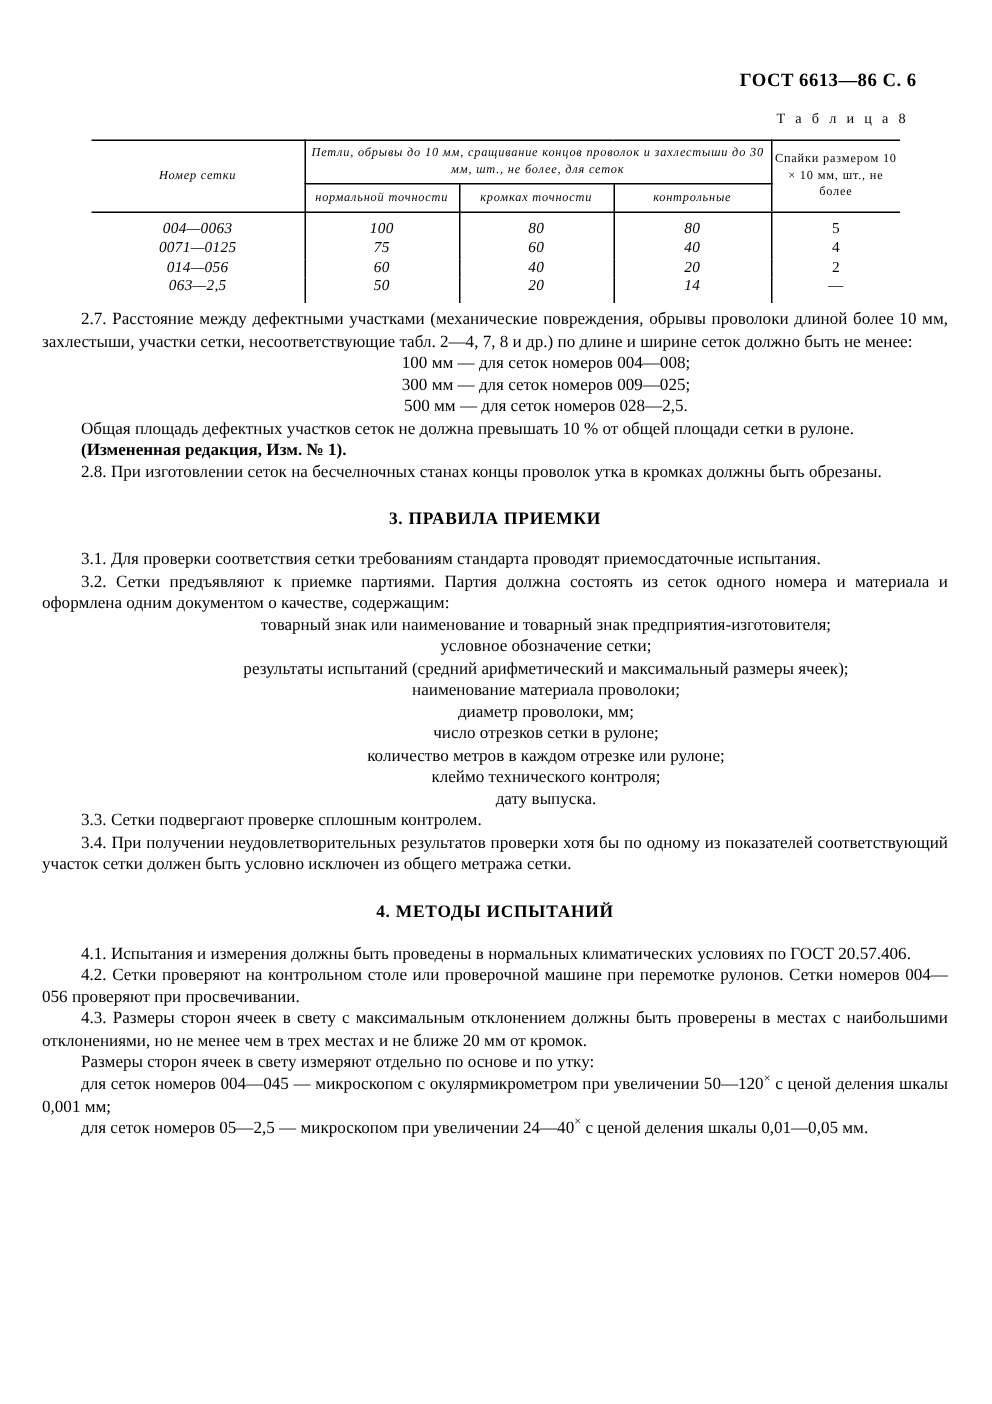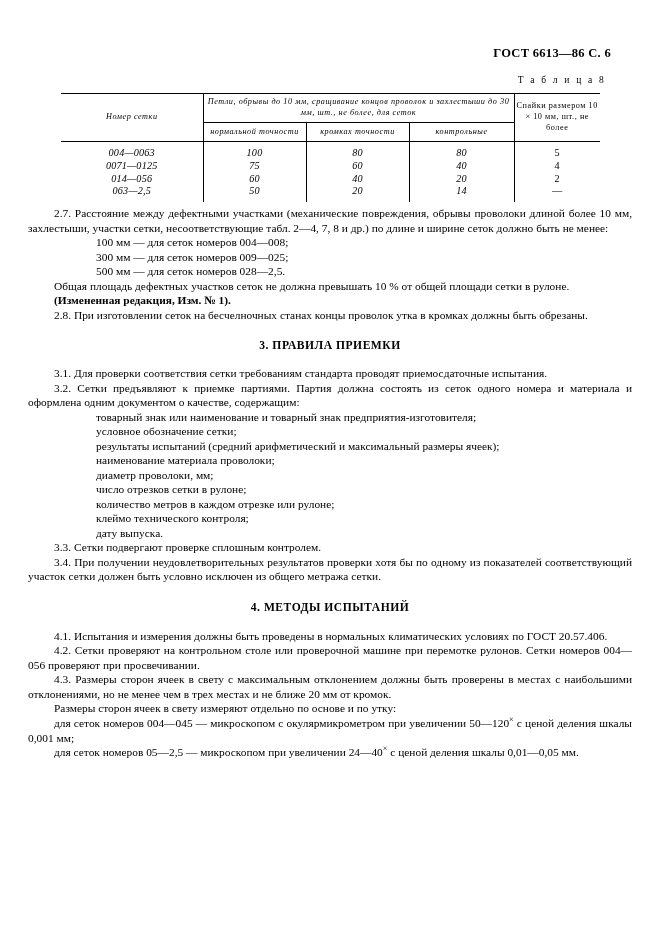--- a/index.html
+++ b/index.html
@@ -90,21 +90,21 @@
     width: 604px;
     font-size: 11.4px;
     line-height: 1.275;
     text-align: justify;
   }
   p {
     margin: 0;
     text-indent: 0;
   }
   p.ind   { text-indent: 26px; }
-  p.ind2  { margin-left: 68px; text-indent: 0; text-align: left; }
+  p.ind2  { margin-left: 68px; text-indent: 0; text-align: center; }
   p.bold  { font-weight: bold; text-indent: 26px; }
   p.justify { text-align: justify; }
 
   h2.sect {
     font-size: 11.6px;
     font-weight: bold;
     text-align: center;
     letter-spacing: 0.5px;
     margin: 17px 0 12px 0;
   }

